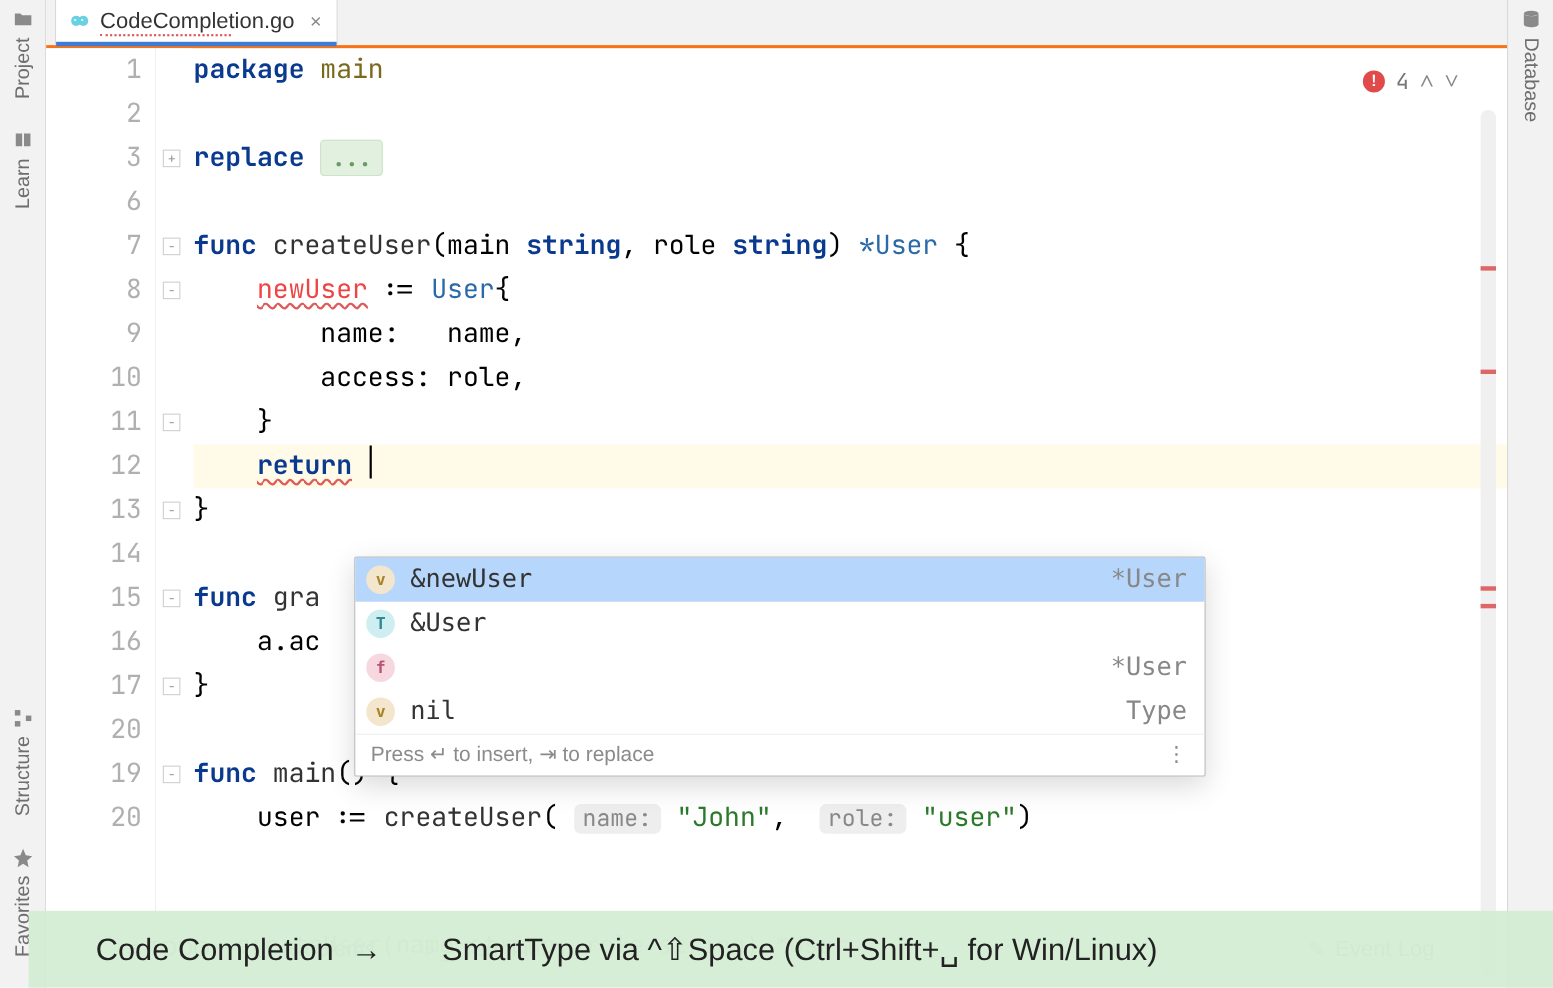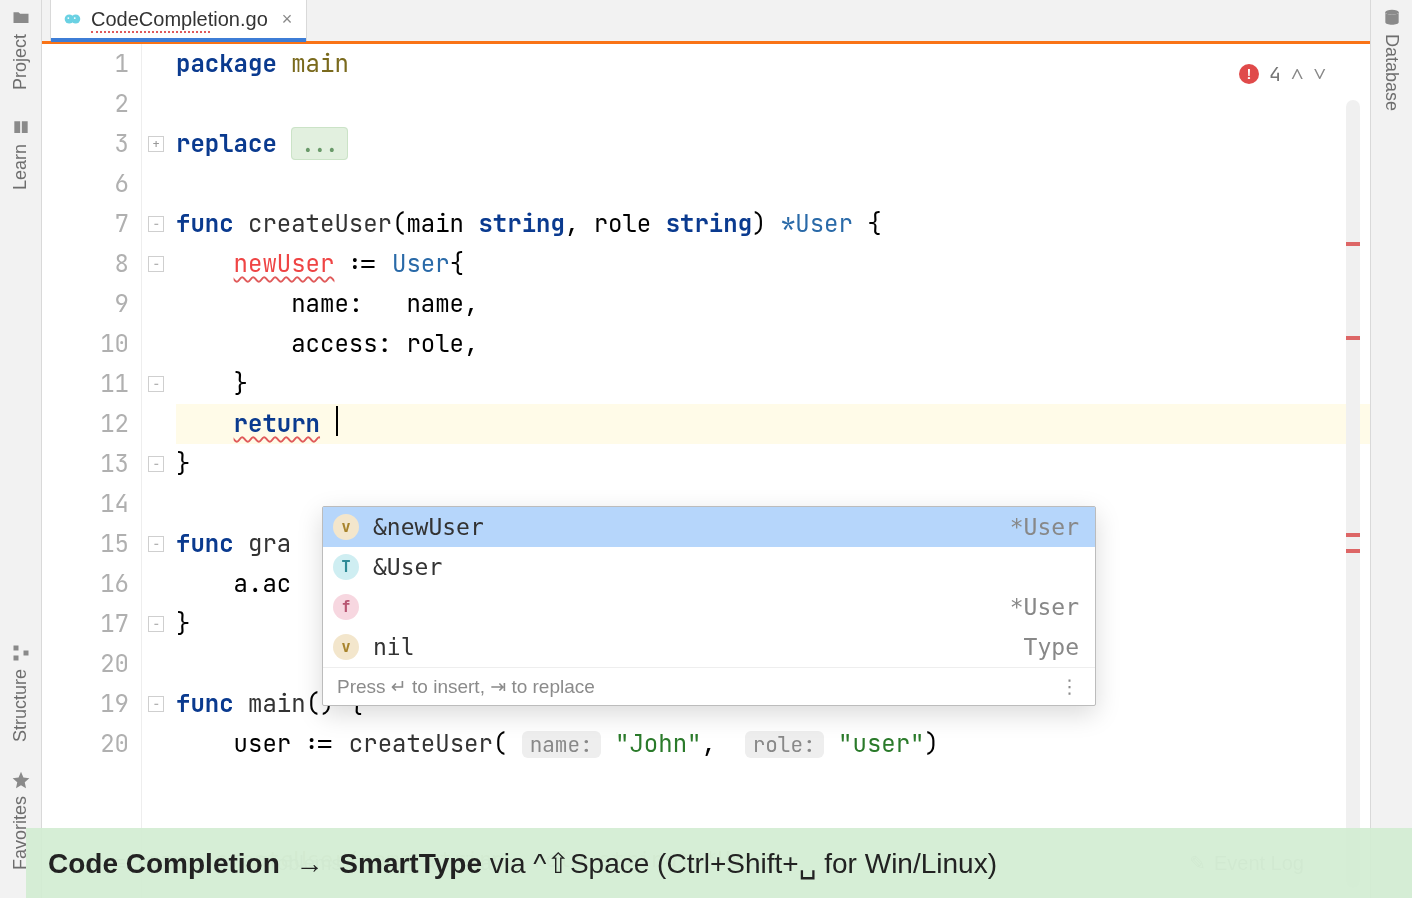--- a/index.html
+++ b/index.html
@@ -165,21 +165,21 @@
   }
   .popup-hint .kbd { font-family: inherit; }
   .dots { margin-left:auto; cursor:pointer; }
   
   .banner {
     position:absolute; left:26px; right:0; bottom:0; height:70px;
     background: rgba(210,237,211,0.92);
     display:flex; align-items:center; padding-left:22px;
     font-size:28px; color:#222;
   }
-  .banner b { font-weight:700; }
+  .banner b { font-weight:400;margin-left:39px; }
   .banner .arrow { margin: 0 8px; }
   
   .bottom-bar {
     position:absolute; left:42px; right:42px; bottom:0; height:70px;
     display:flex; align-items:center; gap:40px; padding-left:30px;
     color:#bdbdbd; font-size:20px;
   }
   .bottom-bar .titem { display:flex; align-items:center; gap:8px; }
   .bottom-bar .right { margin-left:auto; padding-right:24px; }
   

